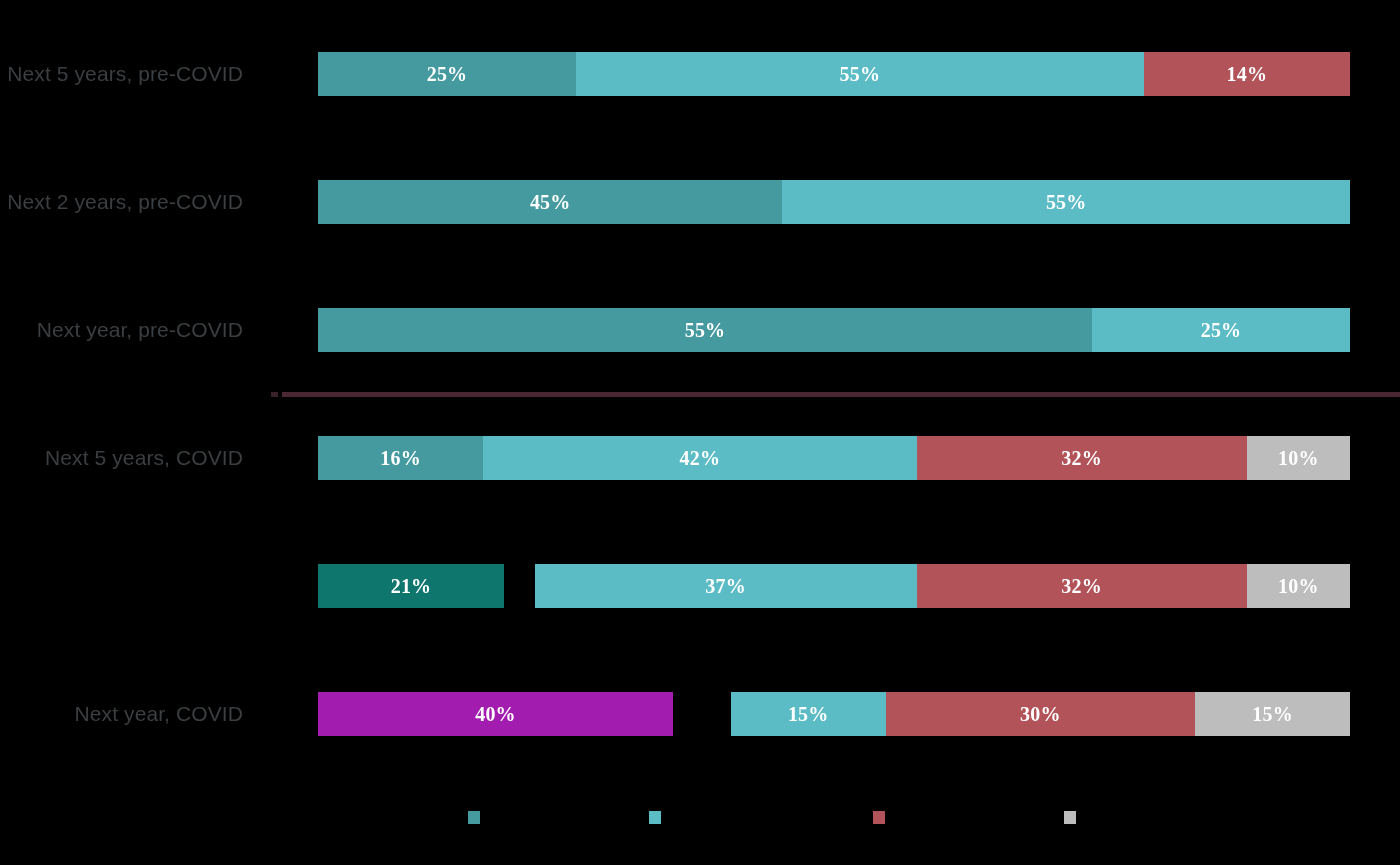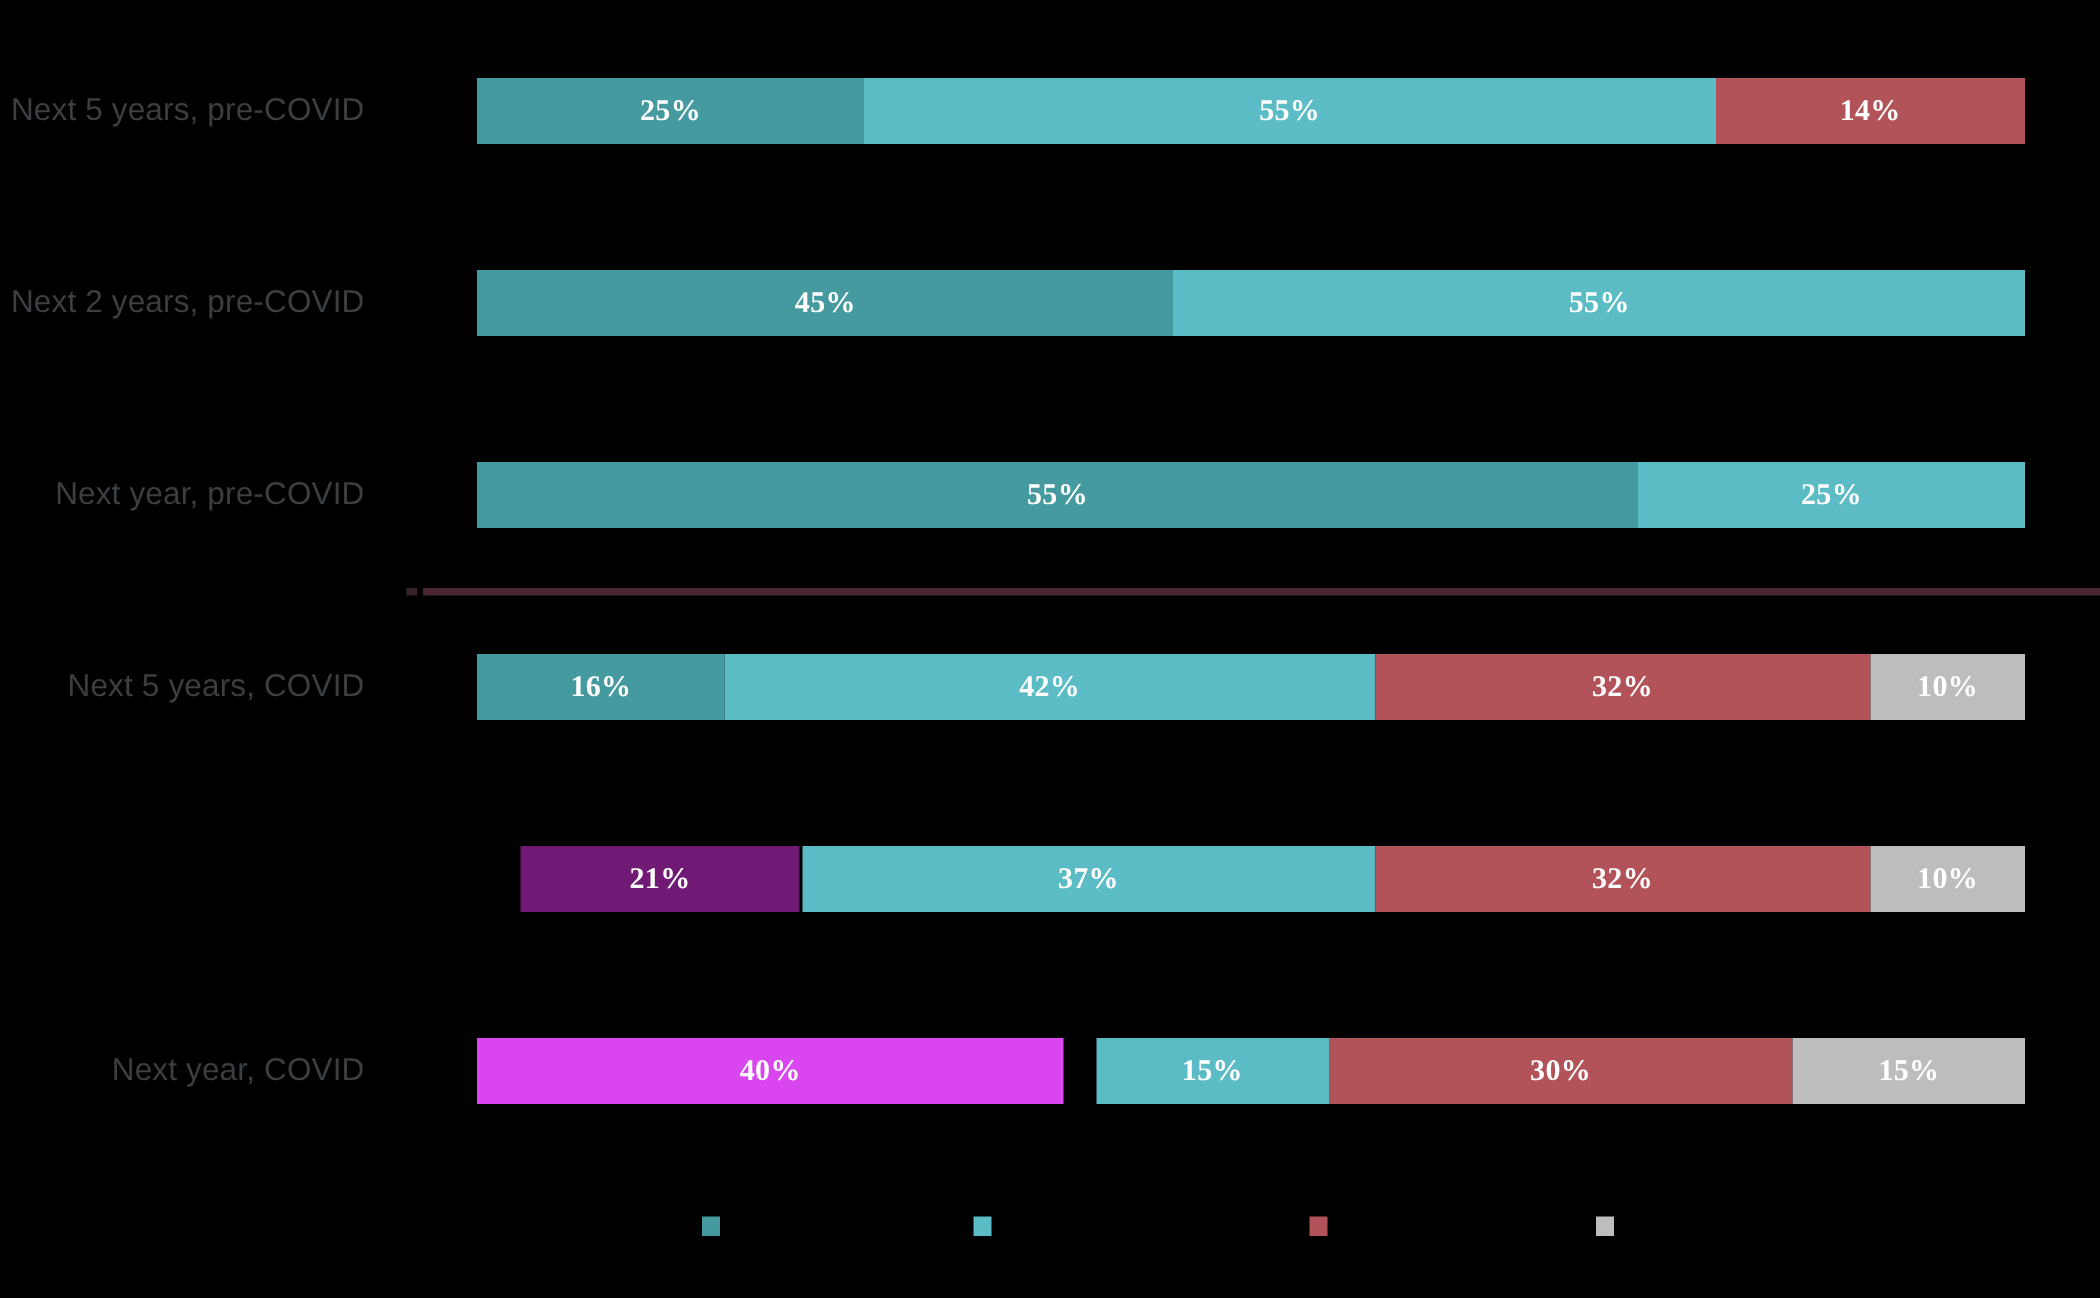--- a/index.html
+++ b/index.html
@@ -176,38 +176,38 @@
           <div class="seg" style="left: 598.56px; width: 330.24px; background: rgb(177, 83, 88);">
             <span class="seg-label">32%</span>
           </div>
           <div class="seg" style="left: 928.8px; width: 103.2px; background: rgb(189, 189, 189);">
             <span class="seg-label">10%</span>
           </div>
         </div>
       </div>
       <div class="bar-row" style="top: 564px;">
         <div class="bar-track">
-          <div class="seg" style="left: 0px; width: 186px; background: #701a75; margin-left: 29px;">
+          <div class="seg" style="left: 0px; width: 186px; background: #0f766e;">
             <span class="seg-label">21%</span>
           </div>
           <div class="seg" style="left: 216.72px; width: 381.84px; background: rgb(92, 188, 198);">
             <span class="seg-label">37%</span>
           </div>
           <div class="seg" style="left: 598.56px; width: 330.24px; background: rgb(177, 83, 88);">
             <span class="seg-label">32%</span>
           </div>
           <div class="seg" style="left: 928.8px; width: 103.2px; background: rgb(189, 189, 189);">
             <span class="seg-label">10%</span>
           </div>
         </div>
       </div>
       <div class="bar-row" style="top: 692px;">
         <div class="row-label">Next year, COVID</div>
         <div class="bar-track">
-          <div class="seg" style="left: 0px; width: 391px; background: #d946ef; align-items: center;">
+          <div class="seg" style="left: 0px; width: 355px; background: #a21caf; align-items: center;">
             <span class="seg-label">40%</span>
           </div>
           <div class="seg" style="left: 412.8px; width: 154.8px; background: rgb(92, 188, 198);">
             <span class="seg-label">15%</span>
           </div>
           <div class="seg" style="left: 567.6px; width: 309.6px; background: rgb(177, 83, 88);">
             <span class="seg-label">30%</span>
           </div>
           <div class="seg" style="left: 877.2px; width: 154.8px; background: rgb(189, 189, 189);">
             <span class="seg-label">15%</span>

